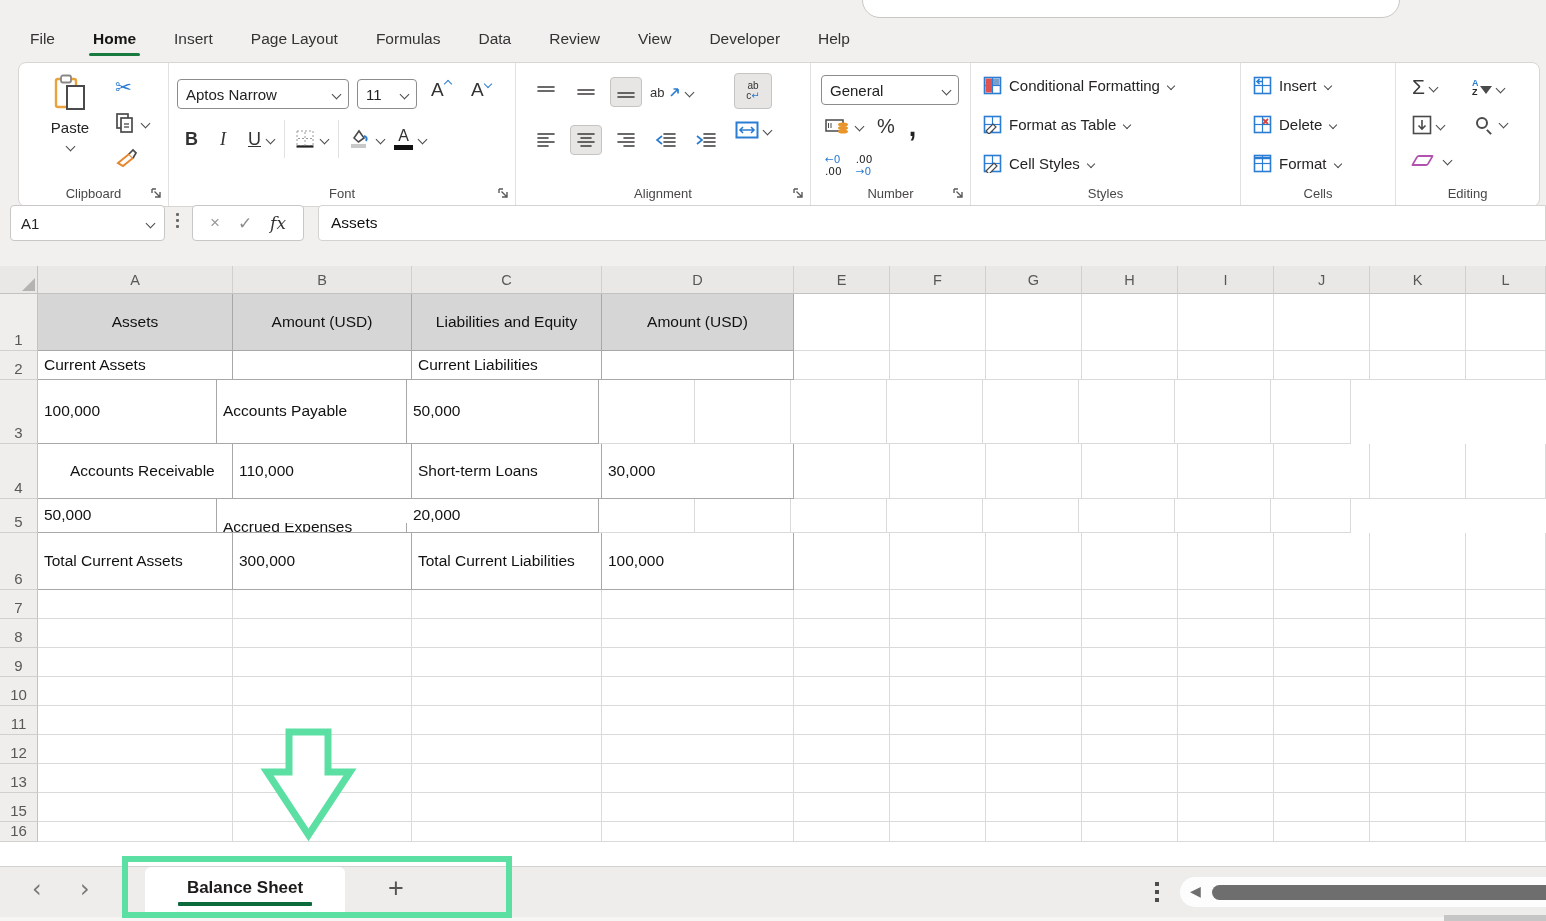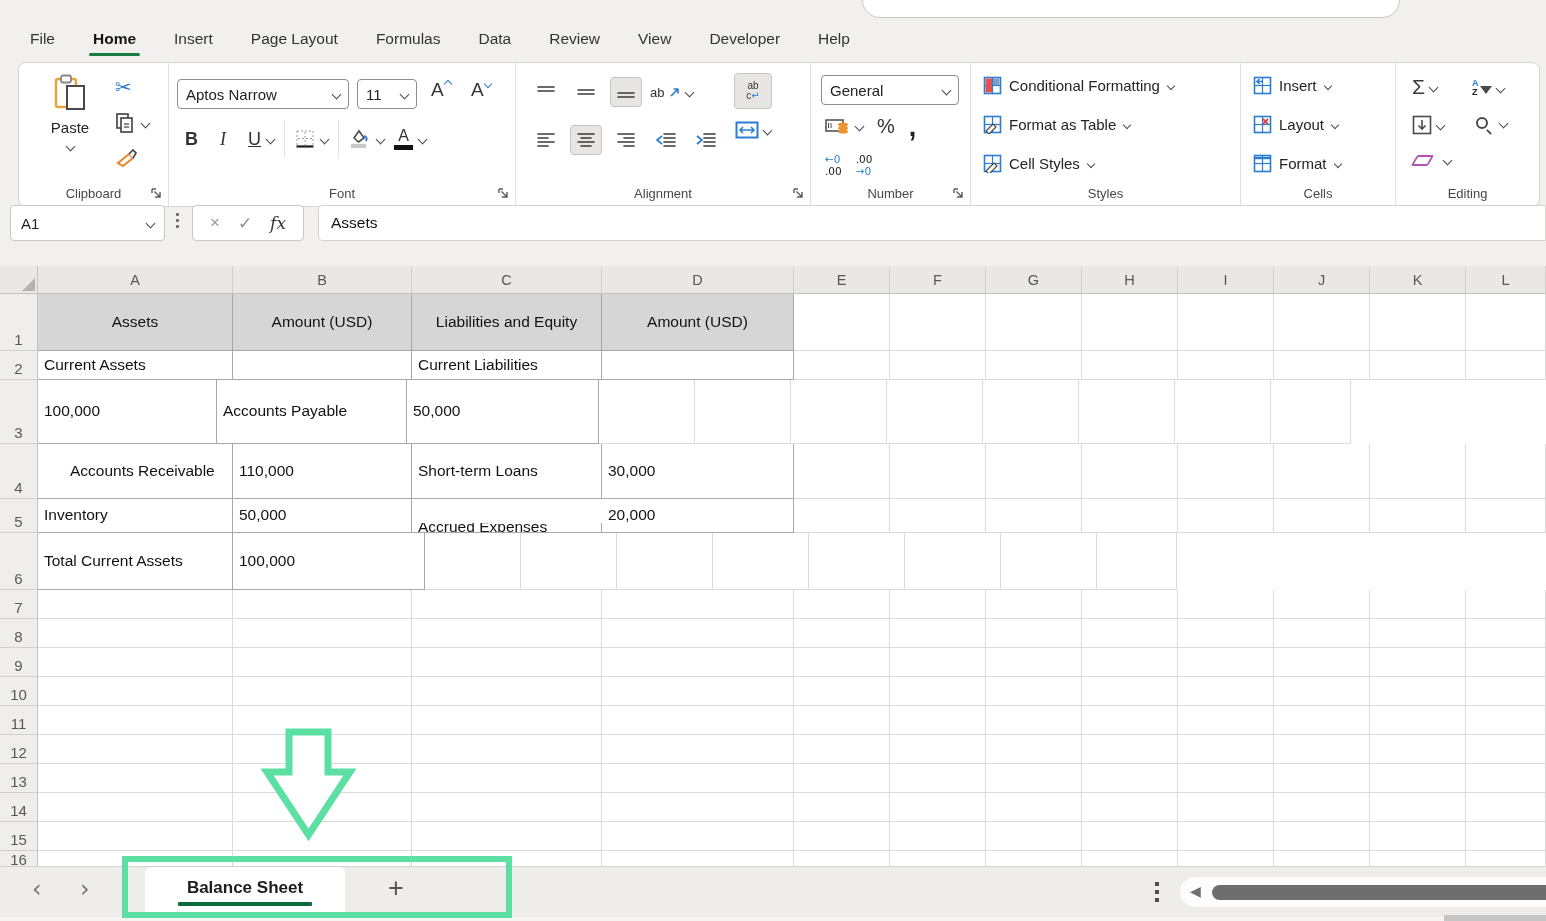--- a/index.html
+++ b/index.html
@@ -408,21 +408,21 @@
         <span>Format</span>
         <span class="cv"></span>
       </div>
       <div class="srow" style="top: 52px;">
         <svg width="19" height="19" viewBox="0 0 19 19">
           <rect x="1.5" y="1.5" width="16" height="16" fill="none" stroke="#2b7cd3" stroke-width="1.6"></rect>
           <line x1="9.5" y1="2" x2="9.5" y2="17" stroke="#2b7cd3" stroke-width="1.2"></line>
           <line x1="2" y1="9.5" x2="17" y2="9.5" stroke="#2b7cd3" stroke-width="1.2"></line>
           <path d="M10 4 L15 9 M15 4 L10 9" stroke="#d64541" stroke-width="1.8"></path>
         </svg>
-        <span>Layout</span>
+        <span>Delete</span>
         <span class="cv"></span>
       </div>
       <div class="srow" style="top: 13px;">
         <svg width="19" height="19" viewBox="0 0 19 19">
           <rect x="1.5" y="1.5" width="16" height="16" fill="none" stroke="#2b7cd3" stroke-width="1.6"></rect>
           <line x1="9.5" y1="2" x2="9.5" y2="17" stroke="#2b7cd3" stroke-width="1.2"></line>
           <line x1="2" y1="9.5" x2="17" y2="9.5" stroke="#2b7cd3" stroke-width="1.2"></line>
           <path d="M10 5.5 H4 M6.5 3 L4 5.5 L6.5 8" stroke="#2b7cd3" stroke-width="1.6" fill="none"></path>
         </svg>
         <span>Insert</span>
@@ -555,36 +555,37 @@
       <div class="cell" style="width: 96px;"></div>
       <div class="cell" style="width: 96px;"></div>
       <div class="cell" style="width: 96px;"></div>
       <div class="cell" style="width: 96px;"></div>
       <div class="cell" style="width: 96px;"></div>
       <div class="cell" style="width: 96px;"></div>
       <div class="cell" style="width: 80px;"></div>
     </div>
     <div class="grow" style="height: 34px;">
       <div class="rowh">5</div>
-      <div class="cell tbl" style="width: 195px;">Inventory</div>
       <div class="cell tbl" style="width: 179px;">50,000</div>
       <div class="cell tbl" style="width: 190px; margin-top: 24px;">Accrued Expenses</div>
       <div class="cell tbl" style="width: 192px;">20,000</div>
       <div class="cell" style="width: 96px;"></div>
       <div class="cell" style="width: 96px;"></div>
       <div class="cell" style="width: 96px;"></div>
       <div class="cell" style="width: 96px;"></div>
       <div class="cell" style="width: 96px;"></div>
       <div class="cell" style="width: 96px;"></div>
       <div class="cell" style="width: 96px;"></div>
       <div class="cell" style="width: 80px;"></div>
     </div>
     <div class="grow" style="height: 57px;">
       <div class="rowh">6</div>
       <div class="cell tbl" style="width: 195px;">Total Current Assets</div>
+      <div class="cell tbl" style="width: 179px;">300,000</div>
+      <div class="cell tbl" style="width: 190px;">Total Current Liabilities</div>
       <div class="cell tbl" style="width: 192px;">100,000</div>
       <div class="cell" style="width: 96px;"></div>
       <div class="cell" style="width: 96px;"></div>
       <div class="cell" style="width: 96px;"></div>
       <div class="cell" style="width: 96px;"></div>
       <div class="cell" style="width: 96px;"></div>
       <div class="cell" style="width: 96px;"></div>
       <div class="cell" style="width: 96px;"></div>
       <div class="cell" style="width: 80px;"></div>
     </div>
@@ -673,35 +674,20 @@
       <div class="cell" style="width: 96px;"></div>
       <div class="cell" style="width: 96px;"></div>
       <div class="cell" style="width: 96px;"></div>
       <div class="cell" style="width: 96px;"></div>
       <div class="cell" style="width: 96px;"></div>
       <div class="cell" style="width: 96px;"></div>
       <div class="cell" style="width: 80px;"></div>
     </div>
     <div class="grow" style="height: 29px;">
       <div class="rowh">13</div>
-      <div class="cell" style="width: 195px;"></div>
-      <div class="cell" style="width: 179px;"></div>
-      <div class="cell" style="width: 190px;"></div>
-      <div class="cell" style="width: 192px;"></div>
-      <div class="cell" style="width: 96px;"></div>
-      <div class="cell" style="width: 96px;"></div>
-      <div class="cell" style="width: 96px;"></div>
-      <div class="cell" style="width: 96px;"></div>
-      <div class="cell" style="width: 96px;"></div>
-      <div class="cell" style="width: 96px;"></div>
-      <div class="cell" style="width: 96px;"></div>
-      <div class="cell" style="width: 80px;"></div>
-    </div>
-    <div class="grow" style="height: 29px;">
-      <div class="rowh">14</div>
       <div class="cell" style="width: 195px;"></div>
       <div class="cell" style="width: 179px;"></div>
       <div class="cell" style="width: 190px;"></div>
       <div class="cell" style="width: 192px;"></div>
       <div class="cell" style="width: 96px;"></div>
       <div class="cell" style="width: 96px;"></div>
       <div class="cell" style="width: 96px;"></div>
       <div class="cell" style="width: 96px;"></div>
       <div class="cell" style="width: 96px;"></div>
       <div class="cell" style="width: 96px;"></div>

